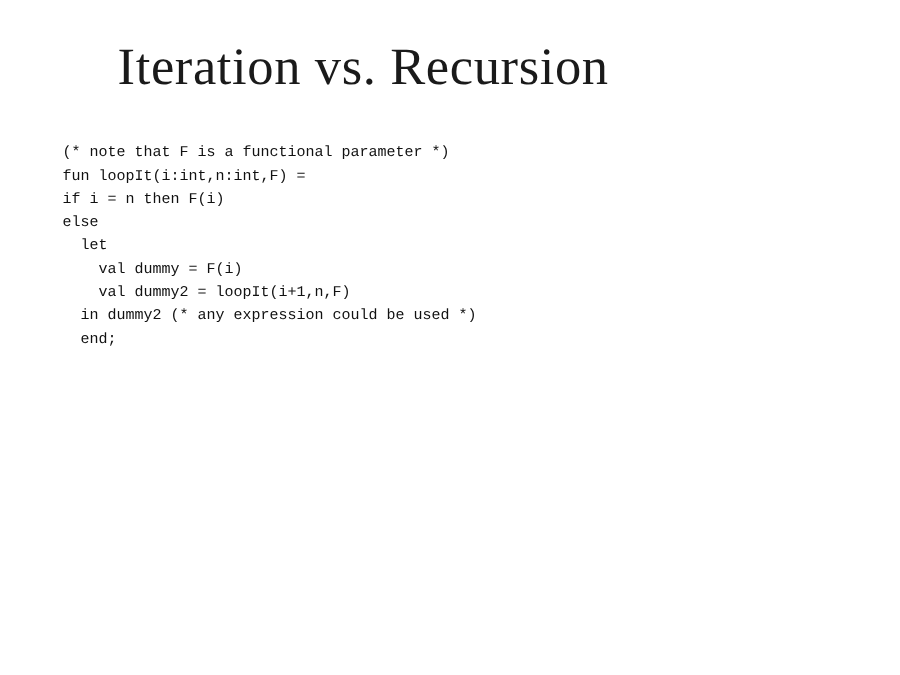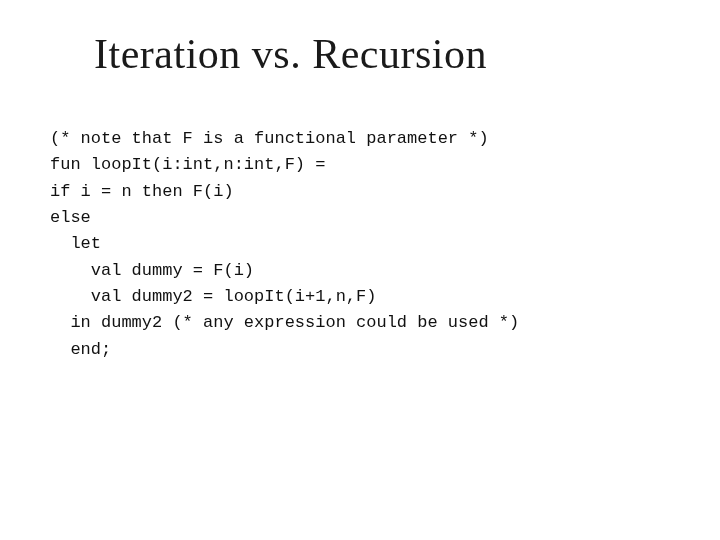--- a/index.html
+++ b/index.html
@@ -30,25 +30,25 @@
       font-size: 42px;
       font-weight: normal;
       color: #1a1a1a;
       text-align: center;
       margin-bottom: 30px;
       letter-spacing: 0.5px;
     }
 
     .code-block {
       font-family: 'Courier New', Courier, monospace;
-      font-size: 17px;
+      font-size: 12px;
       line-height: 1.55;
       color: #111111;
       white-space: pre;
-      margin-top: 18px;
+      margin-top: 5px;
     }
   </style>
 </head>
 <body>
 
 <div class="slide-container">
   <h1 class="slide-title">Iteration vs. Recursion</h1>
 
   <div class="code-block"><span>(* note that F is a functional parameter *)</span>
 <span>fun loopIt(i:int,n:int,F) =</span>

